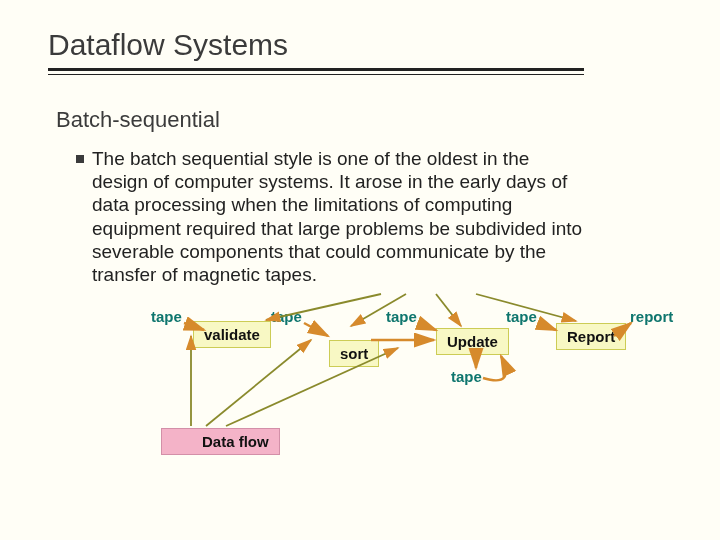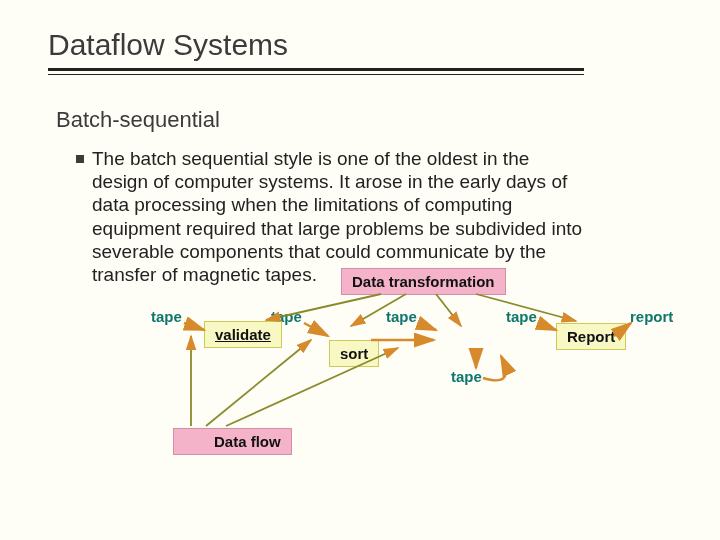--- a/index.html
+++ b/index.html
@@ -28,34 +28,34 @@
   <div class="subtitle">Batch-sequential</div>
 
   <div class="body">
     <div class="bullet">
       <span class="sq"></span>
       <p>The batch sequential style is one of the oldest in the design of computer systems. It arose in the early days of data processing when the limitations of computing equipment required that large problems be subdivided into severable components that could communicate by the transfer of magnetic tapes.</p>
     </div>
 
     <div class="stage">
 
-      <div class="box pink" style="left:265px;top:0px;">Data transformation</div>
 
       <span class="lbl" style="left:75px;top:40px;">tape</span>
       <span class="lbl" style="left:195px;top:40px;">tape</span>
       <span class="lbl" style="left:310px;top:40px;">tape</span>
       <span class="lbl" style="left:430px;top:40px;">tape</span>
       <span class="lbl" style="left:554px;top:40px;">report</span>
       <span class="lbl" style="left:375px;top:100px;">tape</span>
 
-      <div class="box" style="left:128px;top:53px;text-decoration:underline;">validate</div>
+      <div class="box" style="left:117px;top:53px;">validate</div>
       <div class="box" style="left:253px;top:72px;">sort</div>
+      <div class="box" style="left:360px;top:60px;">Update</div>
       <div class="box" style="left:480px;top:55px;">Report</div>
 
-      <div class="box pink" style="left:97px;top:160px;padding-left:40px;">Data flow</div>
+      <div class="box pink" style="left:85px;top:160px;padding-left:40px;">Data flow</div>
 
       <svg class="arr" style="left:0;top:0;width:620px;height:200px;">
         <defs>
           <marker id="ah" markerWidth="10" markerHeight="10" refX="8" refY="3" orient="auto">
             <path d="M0,0 L9,3 L0,6 Z" fill="#d68a2c"></path>
           </marker>
         </defs>
 
         <line x1="108" y1="55" x2="128" y2="62" stroke="#d68a2c" stroke-width="2.5" marker-end="url(#ah)"></line>
         <line x1="228" y1="55" x2="252" y2="68" stroke="#d68a2c" stroke-width="2.5" marker-end="url(#ah)"></line>

